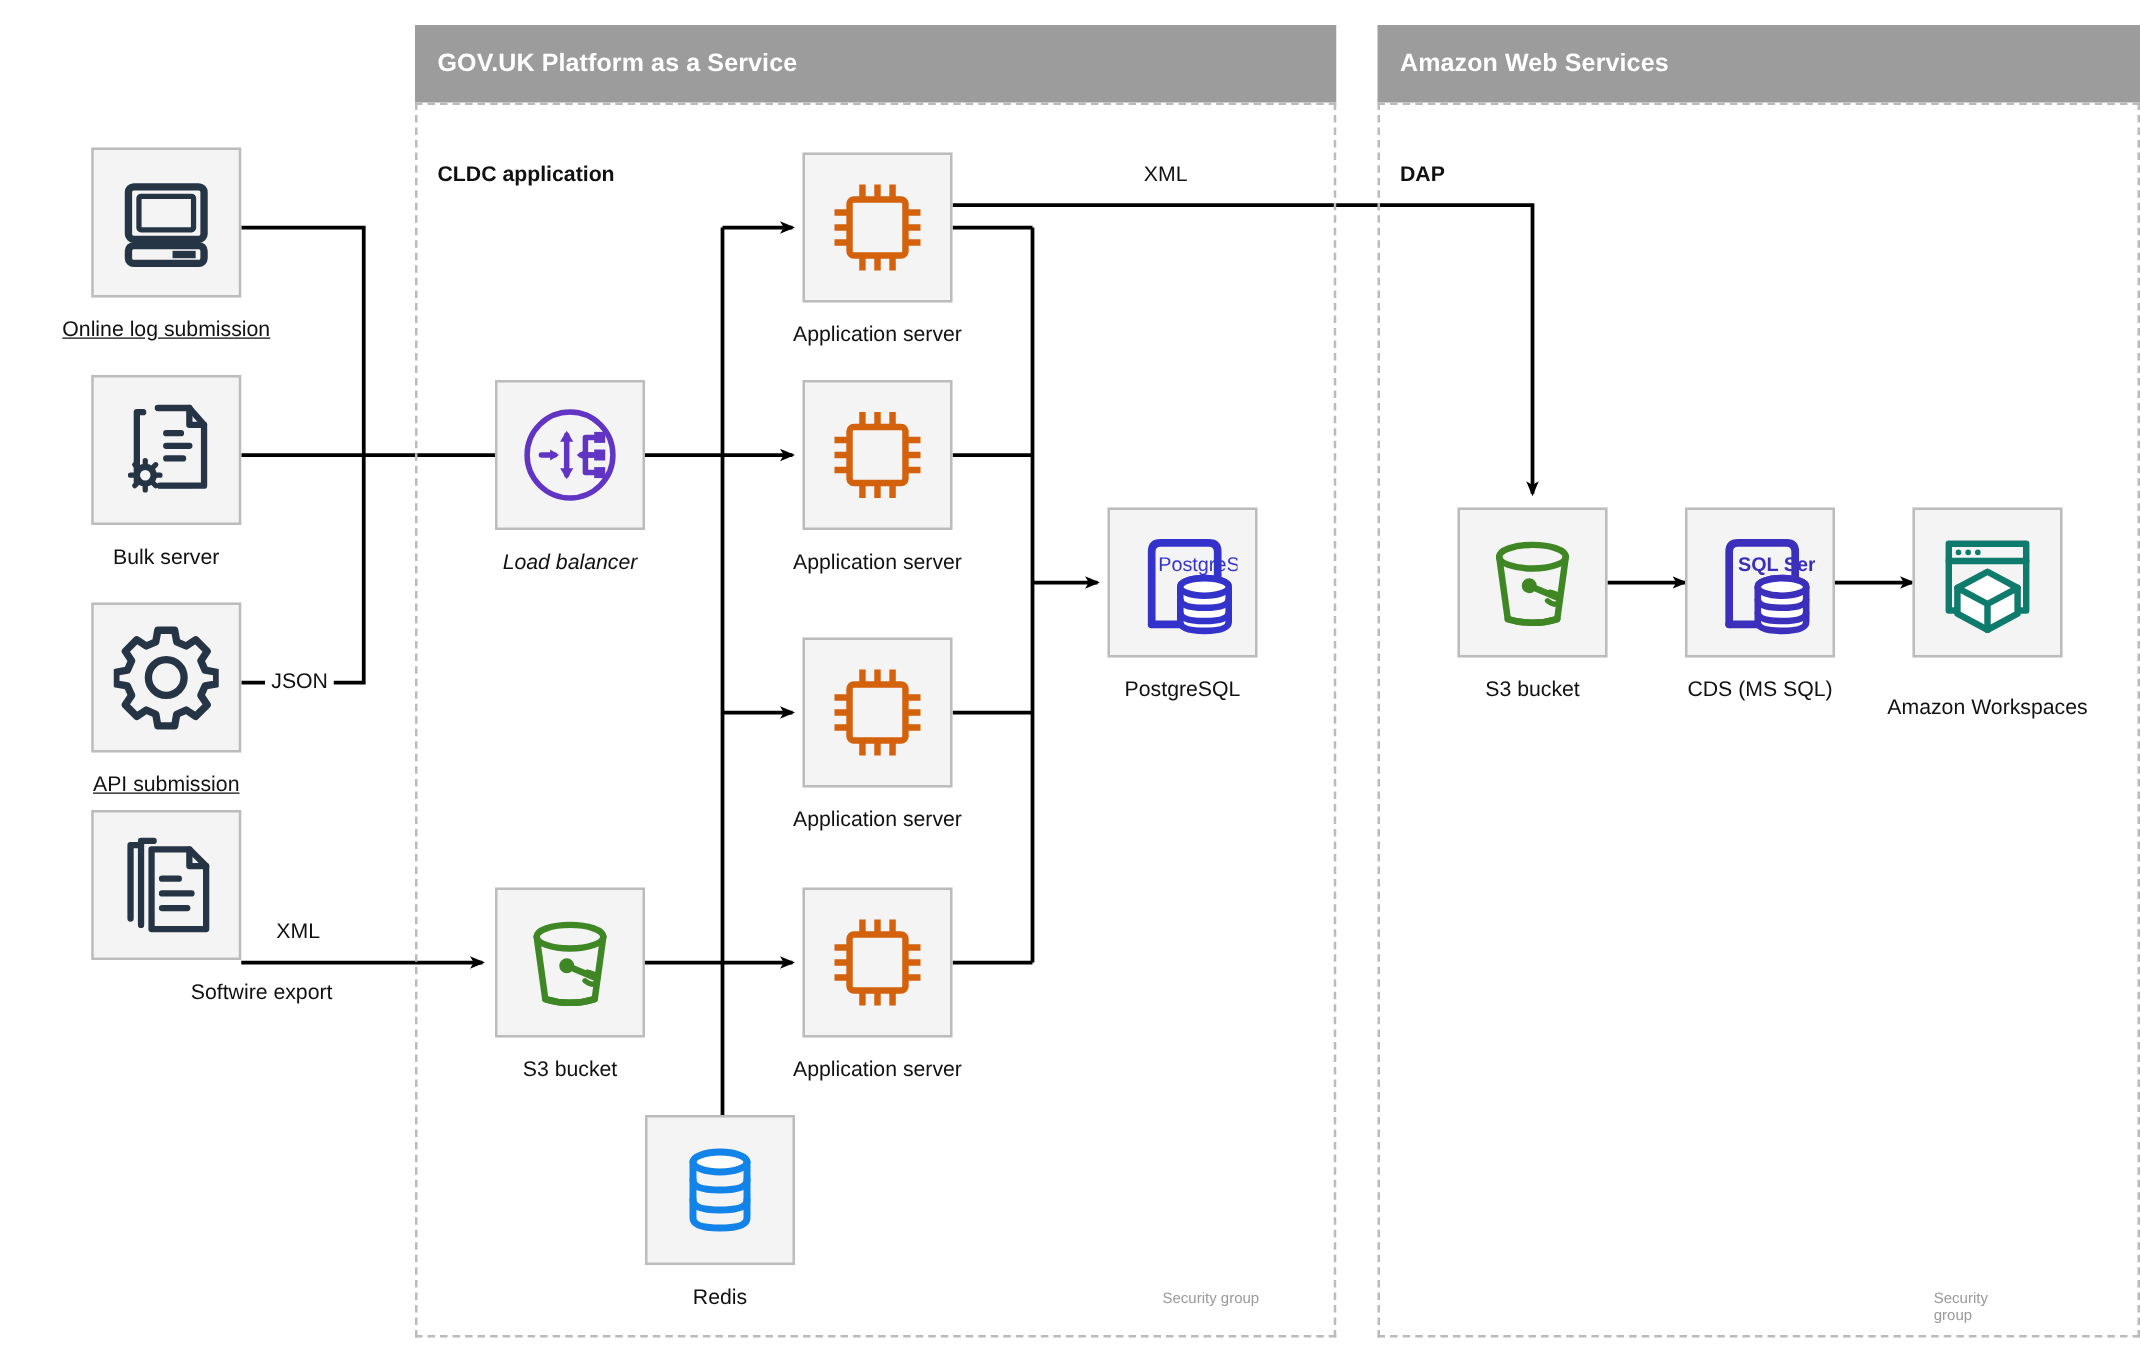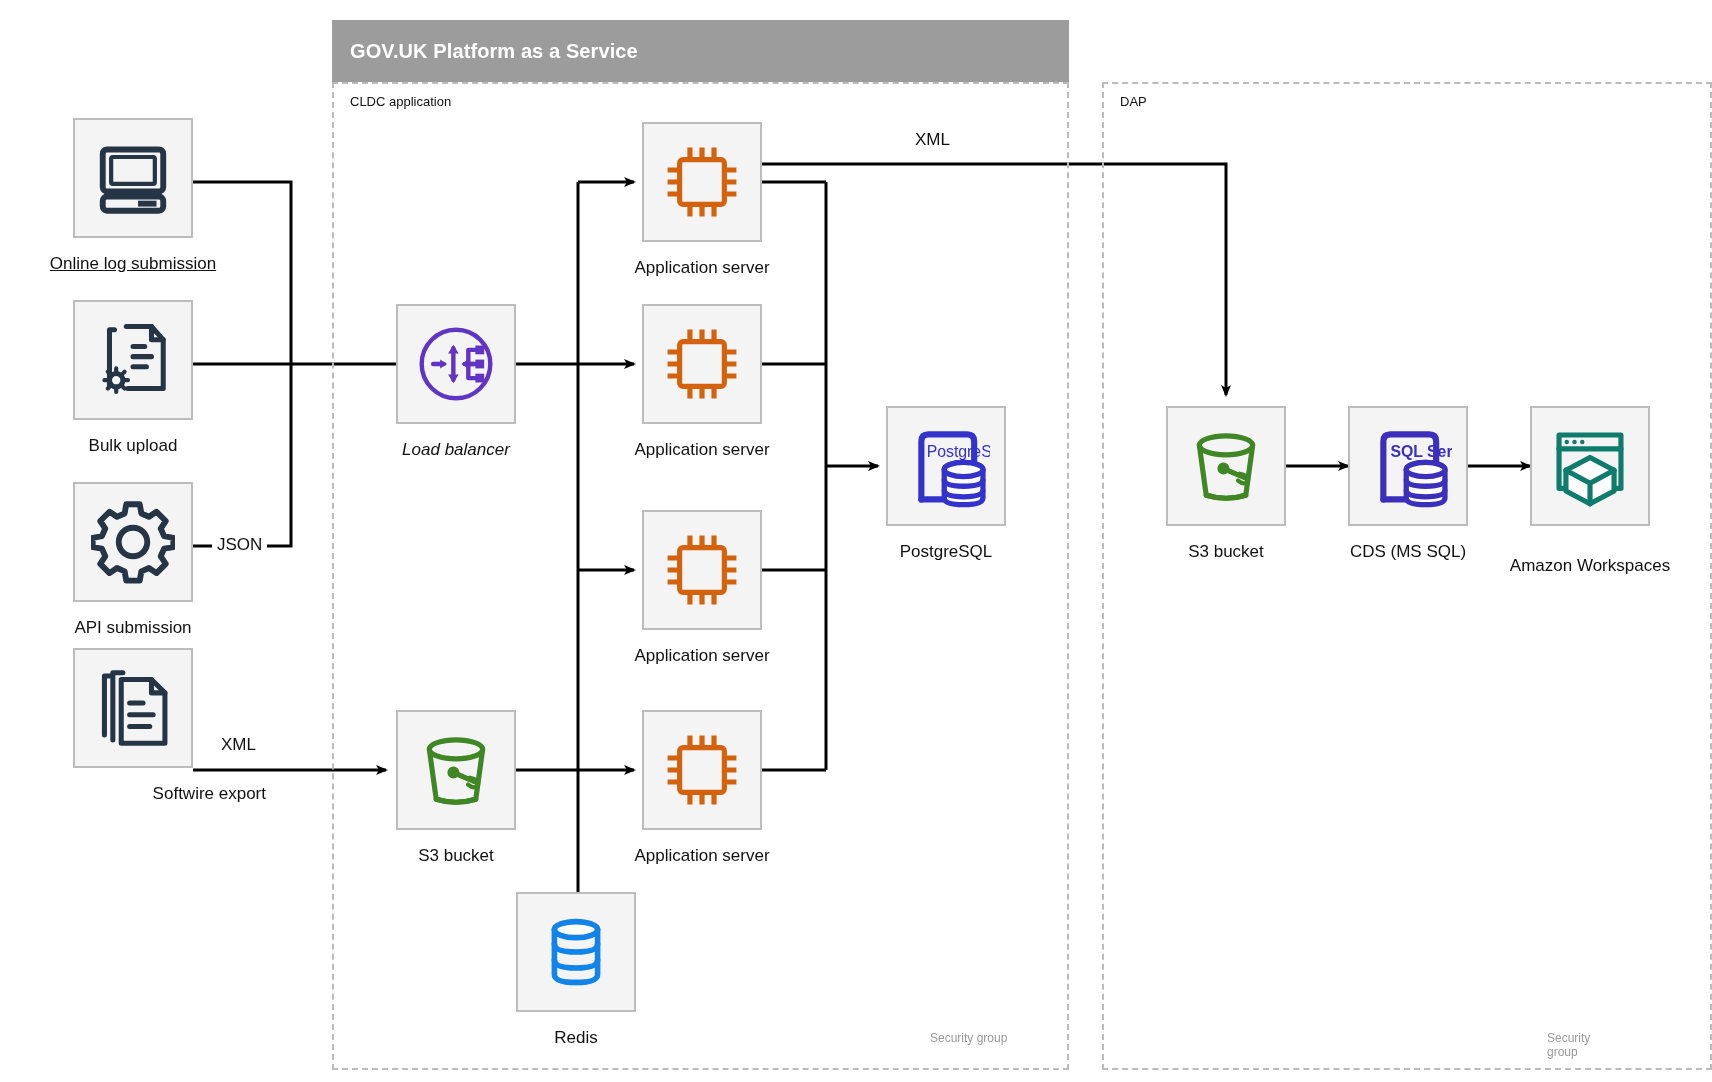--- a/index.html
+++ b/index.html
@@ -9,21 +9,21 @@
 
   
   .group-header{position:absolute;background:#9c9c9c;color:#ffffff;
        font-weight:bold;font-size:20px;display:flex;align-items:center;
        padding-left:18px;box-sizing:border-box;letter-spacing:.1px;}
 
   
   .dashed-box{position:absolute;border:2px dashed #bbbbbb;box-sizing:border-box;
        background:transparent;}
   .sg-label{position:absolute;color:#9a9a9a;font-size:12px;}
-  .sub-label{position:absolute;font-weight:normal;font-size:13px;color:#111111;}
+  .sub-label{position:absolute;font-weight:bold;font-size:17px;color:#111111;margin-top:36px;}
 
   
   .node{position:absolute;}
   .node .tile{width:100%;height:100%;background:#f4f4f4;border:2px solid #bcbcbc;
        box-sizing:border-box;display:flex;align-items:center;justify-content:center;}
   .node .tile svg{display:block;}
   .node-label{position:absolute;font-size:17px;color:#111111;white-space:nowrap;
        text-align:center;}
 
   
@@ -73,20 +73,23 @@
 
       <path d="M762,164 L1226,164 L1226,395" marker-end="url(#ah)"></path>
 
       <path d="M1284,466 L1348,466" marker-end="url(#ah)"></path>
       <path d="M1466,466 L1530,466" marker-end="url(#ah)"></path>
     </g>
   </svg>
 
   <div class="group-header" style="left:332px;top:20px;width:737px;height:62px;">
     <span>GOV.UK Platform as a Service</span>
+  </div>
+  <div class="group-header" style="left:1102px;top:20px;width:610px;height:62px;">
+    <span>Amazon Web Services</span>
   </div>
 
   <div class="dashed-box" style="left:332px;top:82px;width:737px;height:988px;"></div>
   <div class="dashed-box" style="left:1102px;top:82px;width:610px;height:988px;"></div>
 
   <div class="sub-label" style="left:350px;top:94px;">CLDC application</div>
   <div class="sub-label" style="left:1120px;top:94px;">DAP</div>
 
   <div class="sg-label" style="left:930px;top:1031px;">Security group</div>
   <div class="sg-label" style="left:1547px;top:1031px;">Security group</div>
@@ -111,34 +114,34 @@
         <path d="M72 10 L72 26 L86 26"></path>
         <path d="M50 34 L64 34 M50 46 L72 46 M50 58 L66 58" stroke-width="6"></path>
         <path d="M34 70 L40 70 M34 76 L40 76" stroke-width="0"></path>
         <circle cx="30" cy="74" r="8"></circle>
         <path d="M30 60 L30 66 M30 82 L30 88 M16 74 L22 74 M38 74 L44 74
                  M20 64 L24 68 M36 80 L40 84 M40 64 L36 68 M24 80 L20 84" stroke-width="5"></path>
         <path d="M44 84 L74 84" stroke-width="5"></path>
       </svg>
     </div>
   </div>
-  <div class="node-label" style="left:0px;top:436px;width:266px;">Bulk upload</div>
+  <div class="node-label" style="left:0px;top:436px;width:266px;">Bulk server</div>
 
   <div class="node" style="left:73px;top:482px;width:120px;height:120px;">
     <div class="tile">
       <svg width="84" height="84" viewBox="0 0 100 100" fill="none" stroke="#253545" stroke-width="7" stroke-linejoin="round" stroke-linecap="round">
         <path d="M42 9 L58 9 L60 20 L69 24 L78 18 L89 29 L83 38 L87 47 L98 49
                  L98 60 L87 62 L83 71 L89 80 L78 91 L69 85 L60 89 L58 100
                  L42 100 L40 89 L31 85 L22 91 L11 80 L17 71 L13 62 L2 60
                  L2 49 L13 47 L17 38 L11 29 L22 18 L31 24 L40 20 Z" transform="translate(0,-4) scale(1)"></path>
         <circle cx="50" cy="50" r="17"></circle>
       </svg>
     </div>
   </div>
-  <div class="node-label" style="left:0px;top:618px;width:266px;">API submission</div>
+  <div class="node-label" style="left:0px;top:618px;width:266px;text-decoration:underline;">API submission</div>
 
   <div class="node" style="left:73px;top:648px;width:120px;height:120px;">
     <div class="tile">
       <svg width="84" height="84" viewBox="0 0 100 100" fill="none" stroke="#253545" stroke-width="6" stroke-linejoin="round" stroke-linecap="round">
         <path d="M24 12 L16 12 L16 82"></path>
         <path d="M38 8 L26 8 L26 88"></path>
         <path d="M48 16 L72 16 L88 32 L88 92 L36 92 L36 16 Z"></path>
         <path d="M72 16 L72 32 L88 32"></path>
         <path d="M46 44 L62 44 M46 58 L74 58 M46 72 L70 72" stroke-width="6"></path>
       </svg>

